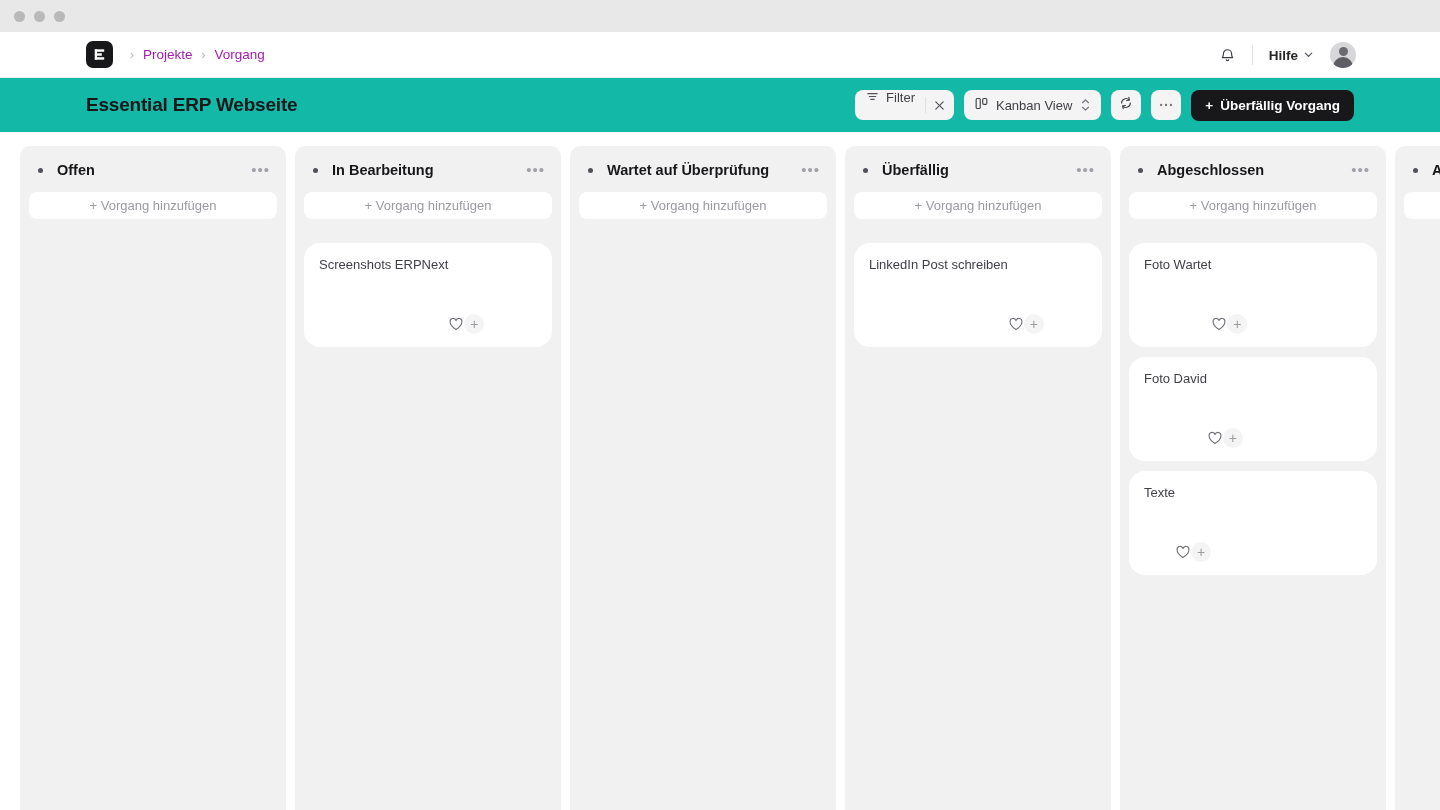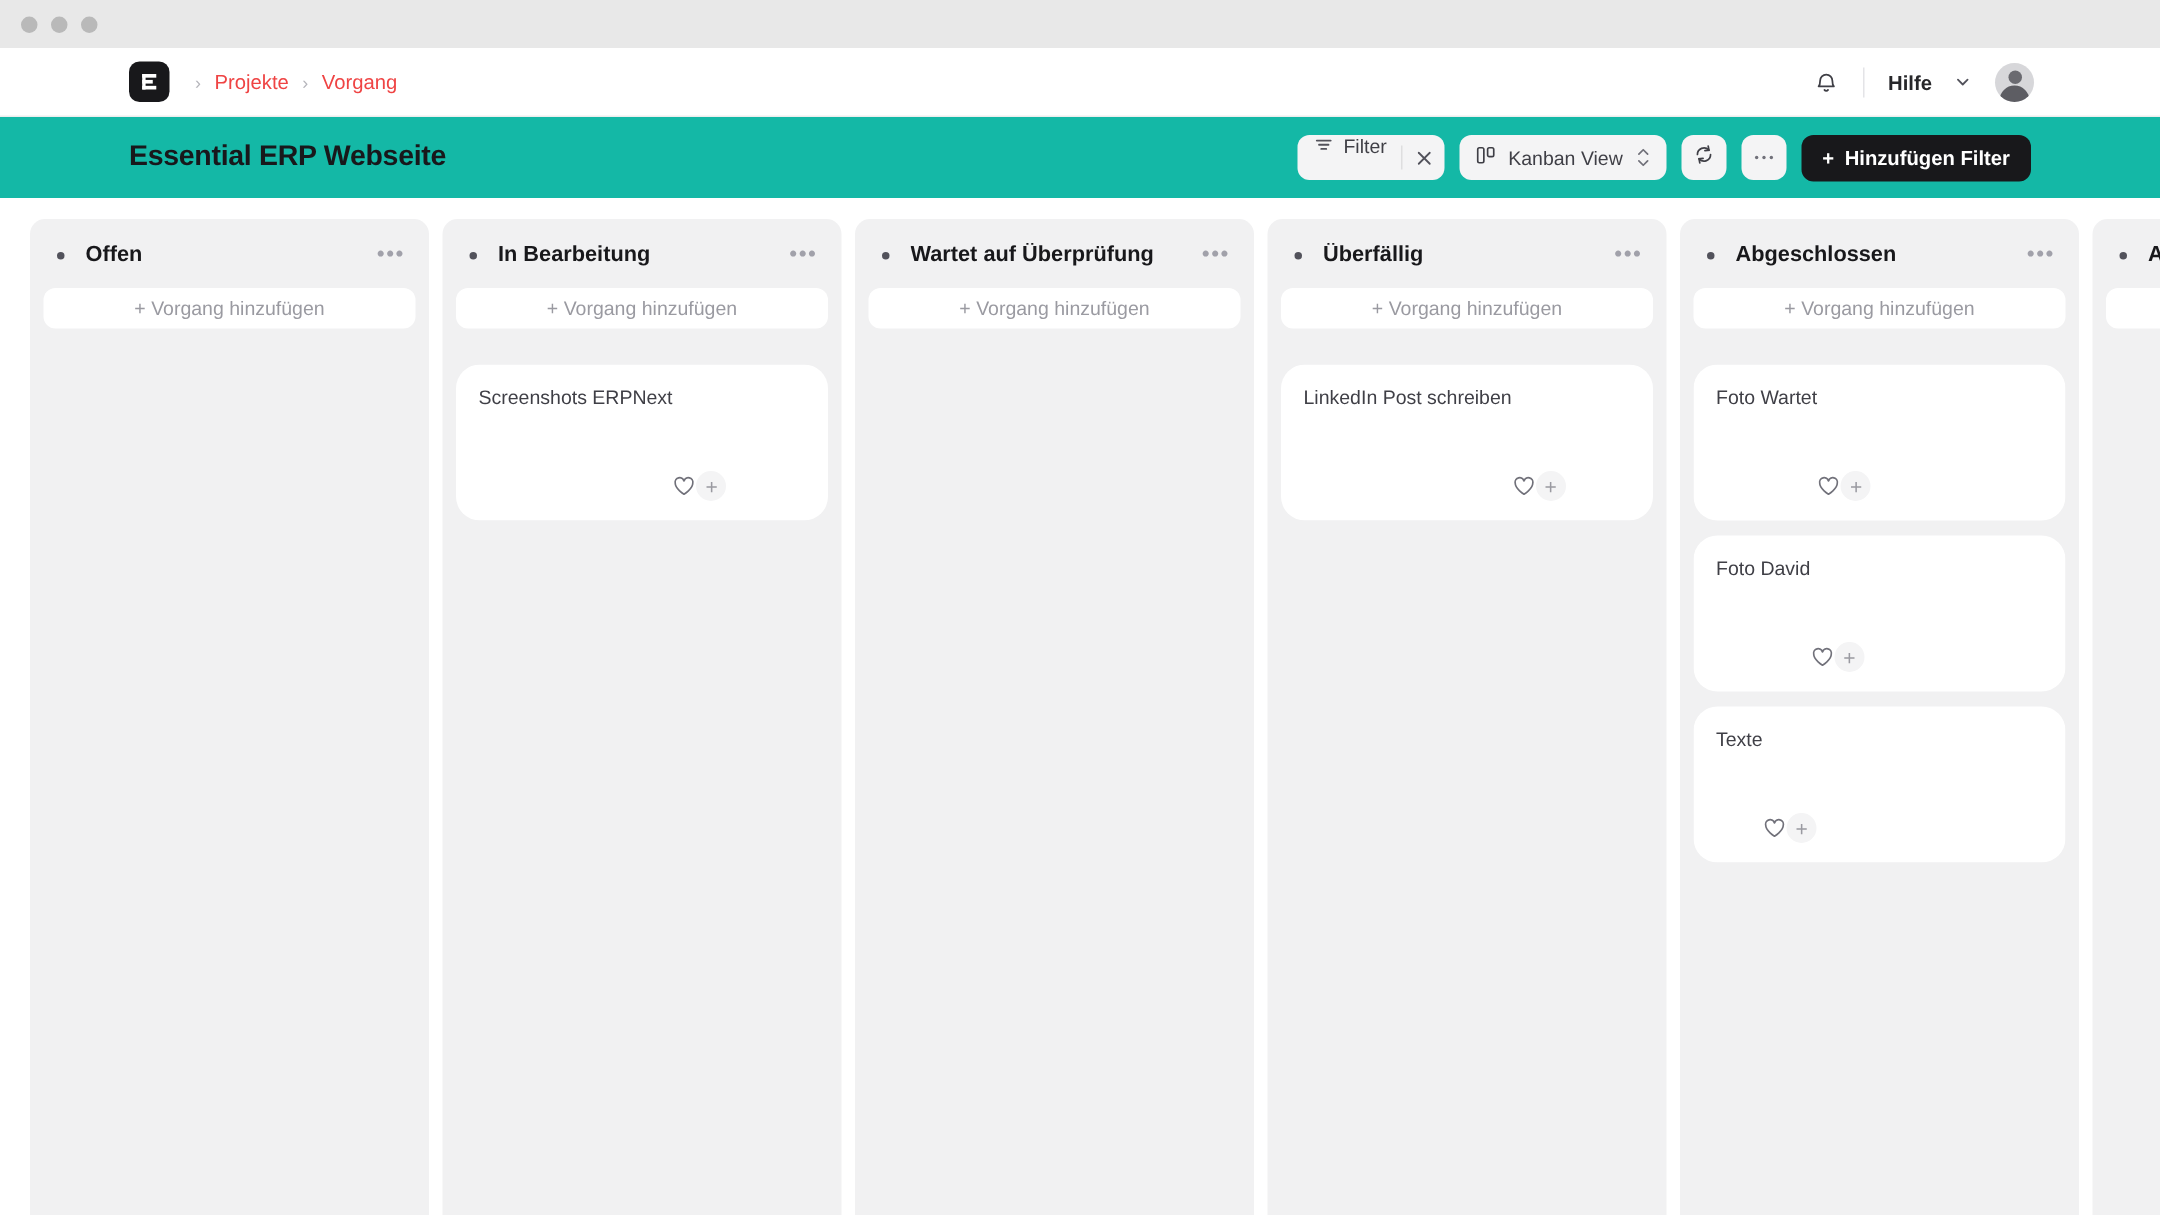--- a/index.html
+++ b/index.html
@@ -30,41 +30,41 @@
   }
   .logo {
     width: 27px; height: 27px; border-radius: 7px;
     background: #18181b;
     display: flex; align-items: center; justify-content: center;
     flex: none;
   }
   .logo svg { display: block; }
   .crumbs { display: flex; align-items: center; gap: 9px; margin-left: 17px; }
   .crumb {
-    font-size: 13.5px; color: #ef4444; white-space: nowrap;
+    font-size: 13.5px; color: #a21caf; white-space: nowrap;
   }
   .crumb-sep { font-size: 12px; color: #b5b5bb; }
 
   .nav-right {
     position: absolute; right: 84px; top: 0; height: 46px;
     display: flex; align-items: center; gap: 0;
   }
   .searchbox {
     width: 300px; height: 30px; border-radius: 8px;
     background: #f4f4f5;
     display: flex; align-items: center; gap: 8px;
     padding: 0 11px;
     overflow: hidden;
   }
   .searchbox .ph {
     font-size: 13px; color: #9a9aa1; white-space: nowrap;
   }
   .bell { margin-left: 24px; display: flex; align-items: center; cursor: pointer; }
   .divider-v { width: 1px; height: 20px; background: #e4e4e7; margin: 0 16px; }
-  .help { display: flex; align-items: flex-end; gap: 15px; font-size: 13.5px; color: #27272a; font-weight: 600; }
+  .help { display: flex; align-items: flex-end; gap: 5px; font-size: 13.5px; color: #27272a; font-weight: 600; }
   .avatar {
     width: 26px; height: 26px; border-radius: 50%;
     margin-left: 16px; overflow: hidden;
     background: #d7d7da; position: relative; flex: none;
   }
   .avatar .face-head {
     position: absolute; width: 9px; height: 9px; border-radius: 50%;
     background: #6a6a70; left: 8.5px; top: 5px;
   }
   .avatar .face-body {
@@ -264,21 +264,21 @@
     <div class="icon-btn">
       <svg width="14" height="4" viewBox="0 0 16 4" fill="#71717a">
         <circle cx="2.4" cy="2" r="1.3"></circle>
           <circle cx="8" cy="2" r="1.3"></circle>
           <circle cx="13.6" cy="2" r="1.3"></circle>
       </svg>
     </div>
 
     <div class="btn-primary">
       <span>+</span>
-      <span>Hinzufügen Filter</span>
+      <span>Überfällig Vorgang</span>
     </div>
   </div>
 </div>
 
 <div class="board" id="board">
     <div class="column">
       <div class="col-head">
         <span class="col-dot"></span>
         <span class="col-title">Offen</span>
         <span class="col-more">•••</span>

